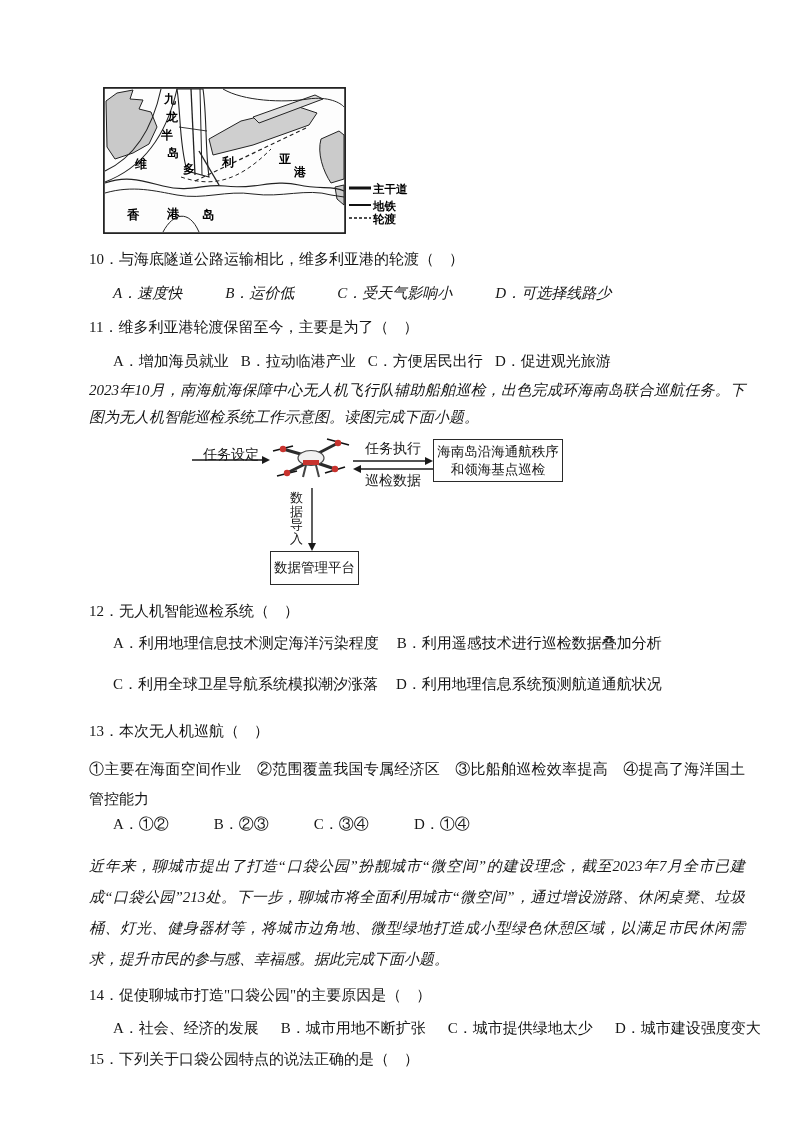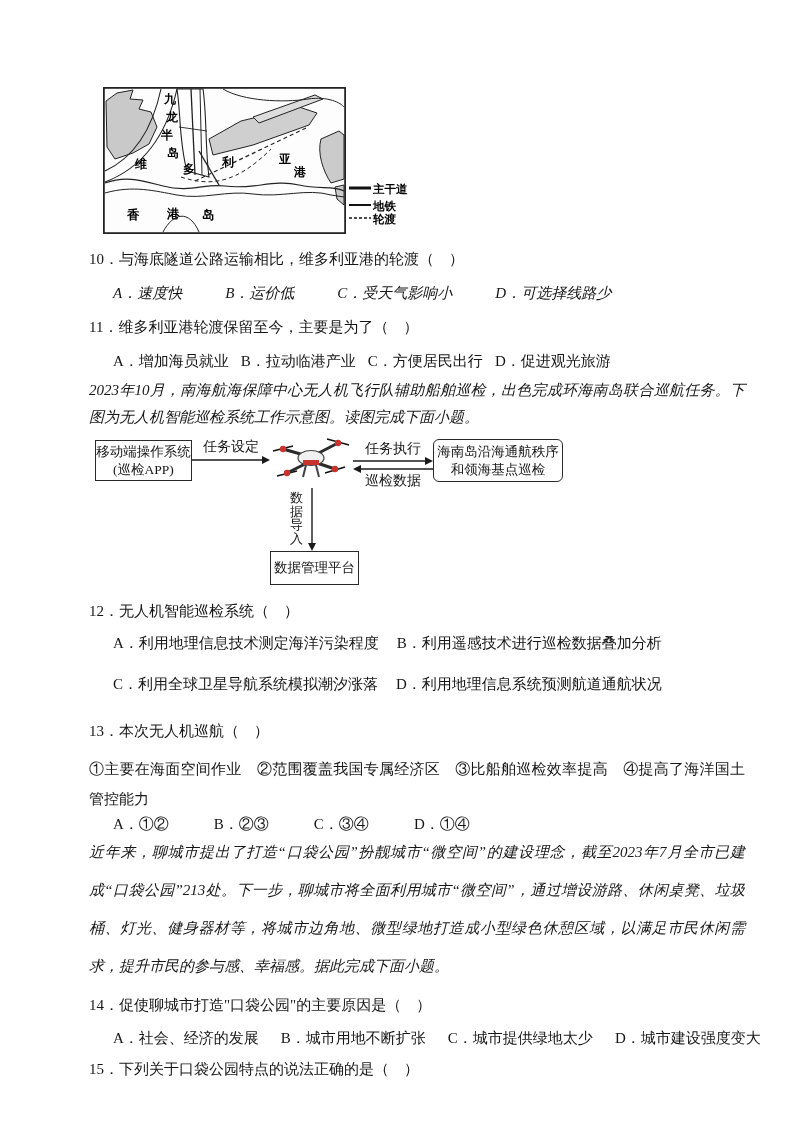--- a/index.html
+++ b/index.html
@@ -20,34 +20,34 @@
   .opts-g36 { column-gap:43px;font-style:italic; }
   .opts-g13 { column-gap:13px;gap:12px; }
   .opts-g10 { column-gap:18px; }
   .opts-g45 { column-gap:45px; }
   .opts-g6  { column-gap:22px; }
   .q-sub { margin-top:14px; line-height:30px; text-align:justify; }
   .q13-opts { margin-top:2px; }
   
   .intro { font-style:italic; text-align:justify; }
   .intro1 { margin-top:7px; line-height:27px; }
-  .intro2 { margin-top:0; line-height:38px; }
+  .intro2 { margin-top:18px; line-height:31px; }
   
   .flowchart { position:relative; height:157px; width:656px; }
   .fc-overlay { position:absolute; left:0; top:0; }
   .fc-box {
     position:absolute; box-sizing:border-box; border:1.2px solid #2a2a2a;
     background:#fff; text-align:center; font-size:13.5px; line-height:18px;
     display:flex; flex-direction:column; justify-content:center;
   }
   .fc-left   { left:6px;   top:9px;   width:97px;  height:41px; }
-  .fc-right  { left:344px; top:8px;   width:130px; height:43px;border-radius:6px; }
+  .fc-right  { left:344px; top:8px;   width:130px; height:43px; }
   .fc-bottom { left:181px; top:120px; width:89px;  height:34px; justify-content:center; }
   .fc-label { position:absolute; font-size:14px; text-align:center; line-height:16px; }
-  .fc-lab-task { left:104px; top:8px;  width:76px; }
+  .fc-lab-task { left:104px; top:16px;  width:76px; }
   .fc-lab-exec { left:267px; top:10px; width:74px; }
   .fc-lab-data { left:267px; top:42px; width:74px; }
   .fc-lab-down { left:200px; top:60px; width:15px; font-size:13px; line-height:13.5px; word-break:break-all; text-align:center; }
   .fc-drone { position:absolute; left:180px; top:0px; }
 </style>
 </head>
 <body>
 
 <div class="page">
 
@@ -129,24 +129,20 @@
       <line x1="103" y1="29" x2="173" y2="29" stroke="#1a1a1a" stroke-width="1.4"></line>
       <polygon points="173,25 181,29 173,33" fill="#1a1a1a"></polygon>
       <line x1="264" y1="30" x2="336" y2="30" stroke="#1a1a1a" stroke-width="1.4"></line>
       <polygon points="336,26 344,30 336,34" fill="#1a1a1a"></polygon>
       <line x1="344" y1="38" x2="272" y2="38" stroke="#1a1a1a" stroke-width="1.4"></line>
       <polygon points="272,34 264,38 272,42" fill="#1a1a1a"></polygon>
       <line x1="223" y1="57" x2="223" y2="112" stroke="#1a1a1a" stroke-width="1.4"></line>
       <polygon points="219,112 223,120 227,112" fill="#1a1a1a"></polygon>
     </svg>
 
-    <div class="fc-box fc-left">
-      <div>移动端操作系统</div>
-      <div>(巡检APP)</div>
-    </div>
 
     <svg class="fc-drone" width="84" height="56" viewBox="0 0 84 56">
       <line x1="4" y1="20" x2="24" y2="15" stroke="#111" stroke-width="1.6"></line>
       <line x1="58" y1="8" x2="80" y2="14" stroke="#111" stroke-width="1.6"></line>
       <line x1="8" y1="45" x2="28" y2="40" stroke="#111" stroke-width="1.6"></line>
       <line x1="56" y1="42" x2="76" y2="36" stroke="#111" stroke-width="1.6"></line>
       <line x1="42" y1="26" x2="14" y2="18" stroke="#2b2b2b" stroke-width="3"></line>
       <line x1="42" y1="26" x2="69" y2="12" stroke="#2b2b2b" stroke-width="3"></line>
       <line x1="42" y1="30" x2="18" y2="42" stroke="#2b2b2b" stroke-width="3"></line>
       <line x1="42" y1="30" x2="66" y2="38" stroke="#2b2b2b" stroke-width="3"></line>

